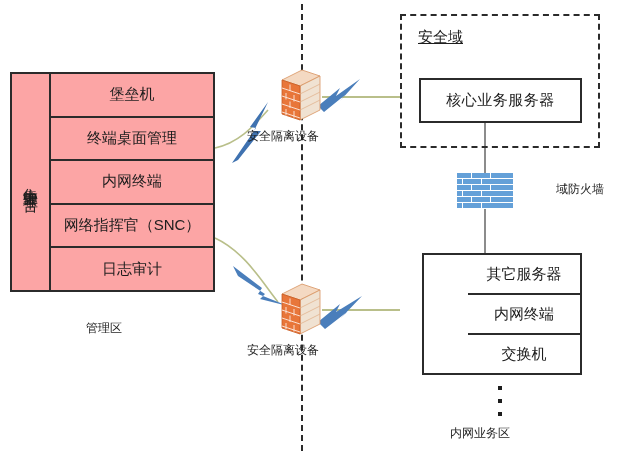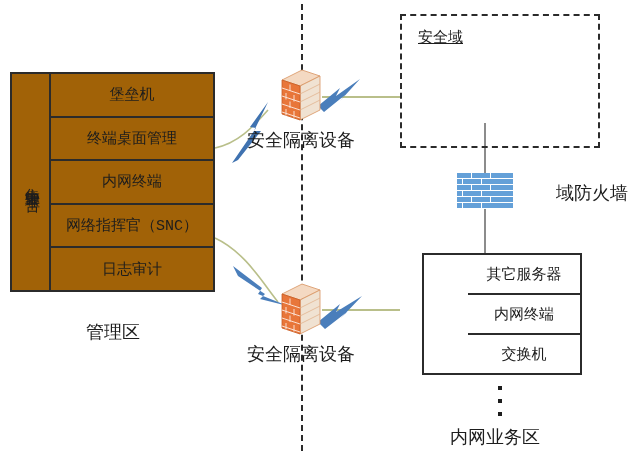--- a/index.html
+++ b/index.html
@@ -13,39 +13,39 @@
   
   .box{
     position:absolute;box-sizing:border-box;
     border:2px solid #2b2b2b;background:#fff;
     display:flex;align-items:center;justify-content:center;
     font-size:15px;letter-spacing:.5px;white-space:nowrap;
   }
 
   
   #mgmt-panel{left:10px;top:72px;width:205px;height:220px;
-    border:2px solid #2b2b2b;box-sizing:border-box;background:#a16207;
-    display:flex;position:absolute;font-family:Liberation Mono, monospace;}
+    border:2px solid #2b2b2b;box-sizing:border-box;background:#fca5a5;
+    display:flex;position:absolute;}
   #mgmt-vertical{
     width:37px;flex:0 0 37px;border-right:2px solid #2b2b2b;
     display:flex;align-items:center;justify-content:center;
   }
   #mgmt-vertical span{
     writing-mode:vertical-rl;text-orientation:upright;
     font-size:15px;letter-spacing:2px;line-height:1.05;
   }
   #mgmt-rows{flex:1;display:flex;flex-direction:column;}
   .mgmt-row{
     flex:1;display:flex;align-items:center;justify-content:center;
     border-bottom:2px solid #2b2b2b;font-size:15px;white-space:nowrap;
   }
   .mgmt-row:last-child{border-bottom:none;}
 
   
-  .label{position:absolute;font-size:18px;white-space:nowrap;}
+  .label{position:absolute;font-size:12px;white-space:nowrap;}
 
   
   #center-divider{
     position:absolute;left:301px;top:4px;width:0;height:447px;
     border-left:2px dashed #2b2b2b;
   }
 
   
   #security-zone{
     position:absolute;left:400px;top:14px;width:200px;height:134px;
@@ -207,20 +207,23 @@
       <path d="M24,26 L44,16"></path>
         <path d="M24,34 L44,24"></path>
         <path d="M24,42 L44,32"></path>
     </g>
   </svg>
   <div class="label" style="left:247px;top:342px;">安全隔离设备</div>
 
   <div id="security-zone"></div>
   <div id="security-zone-title">安全域</div>
 
+  <div class="box" style="left:419px;top:78px;width:163px;height:45px;">
+    <span>核心业务服务器</span>
+  </div>
 
   <div id="domain-firewall">
     <div class="brickrow br0" style="top:0px;"></div>
     <div class="brickrow br1" style="top:6px;"></div>
     <div class="brickrow br2" style="top:12px;"></div>
     <div class="brickrow br3" style="top:18px;"></div>
     <div class="brickrow br4" style="top:24px;"></div>
     <div class="brickrow br5" style="top:30px;"></div>
   </div>
   <div class="label" style="left:556px;top:181px;">域防火墙</div>

